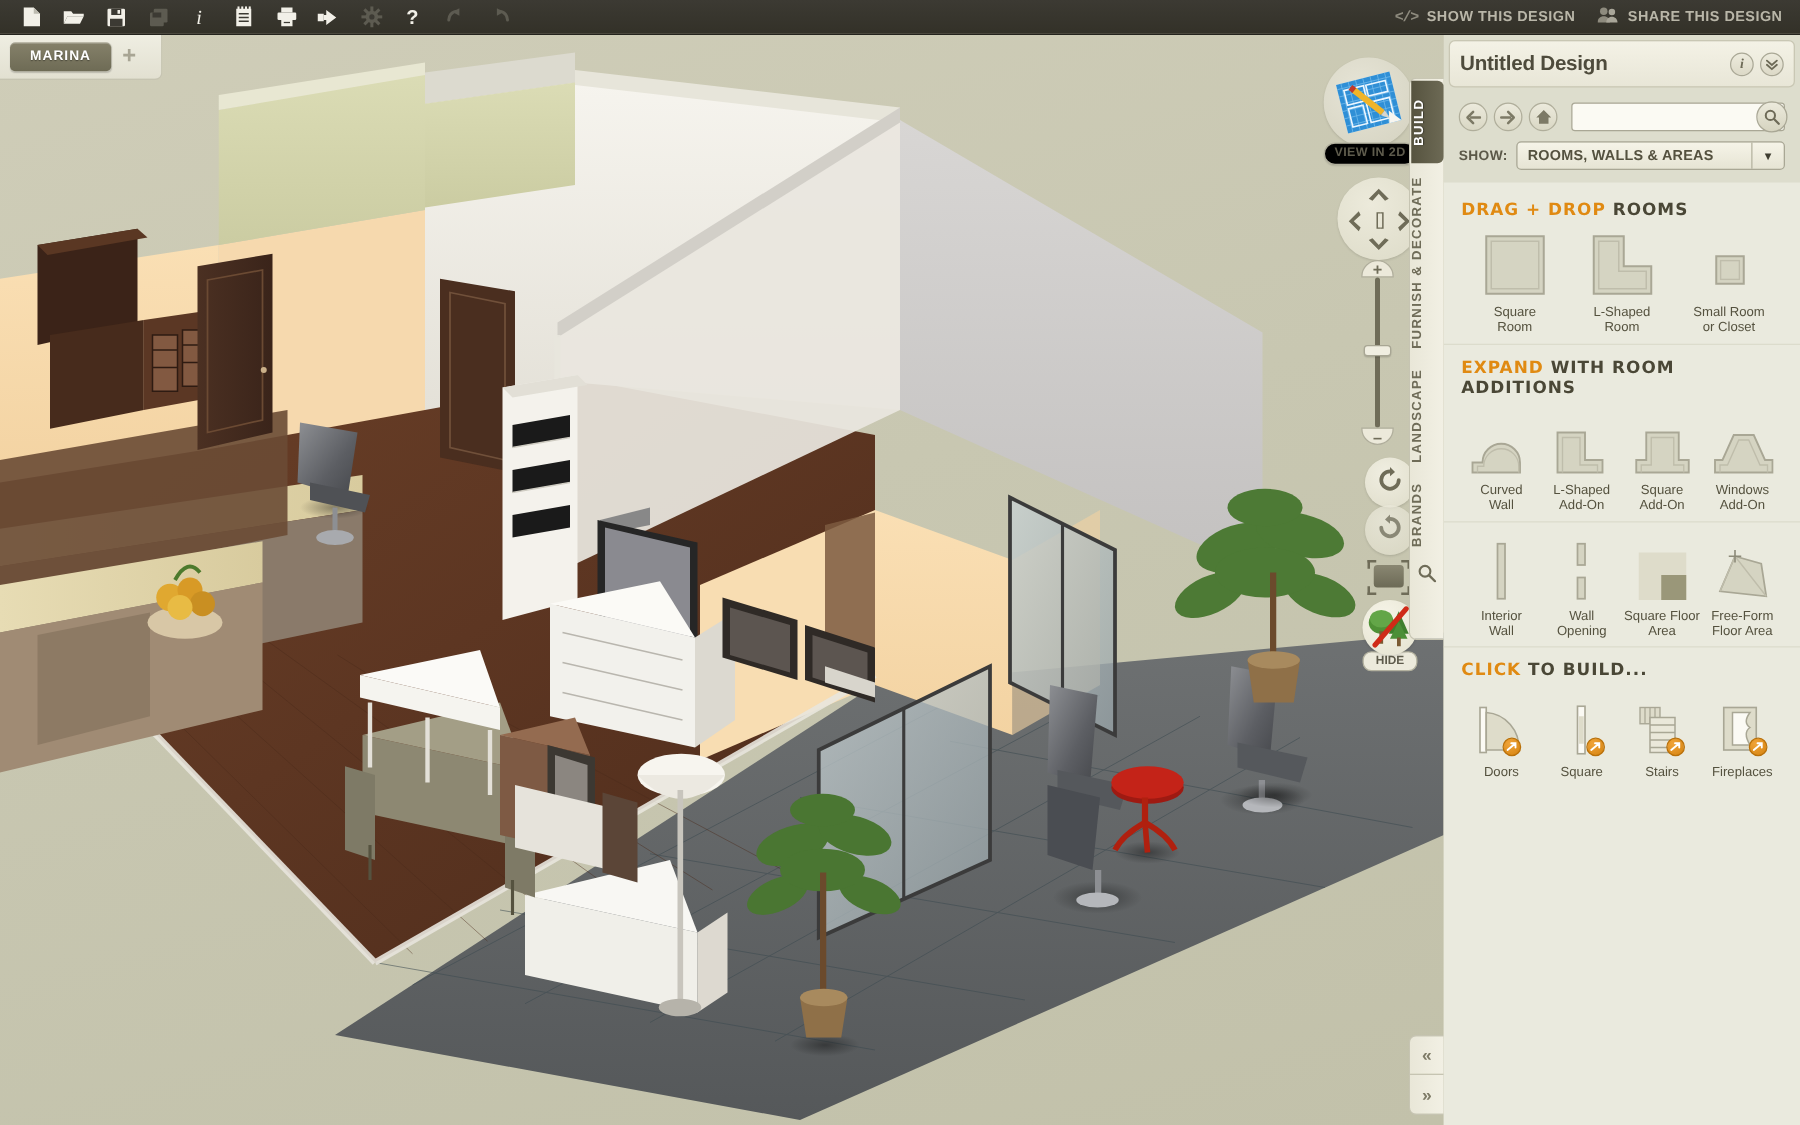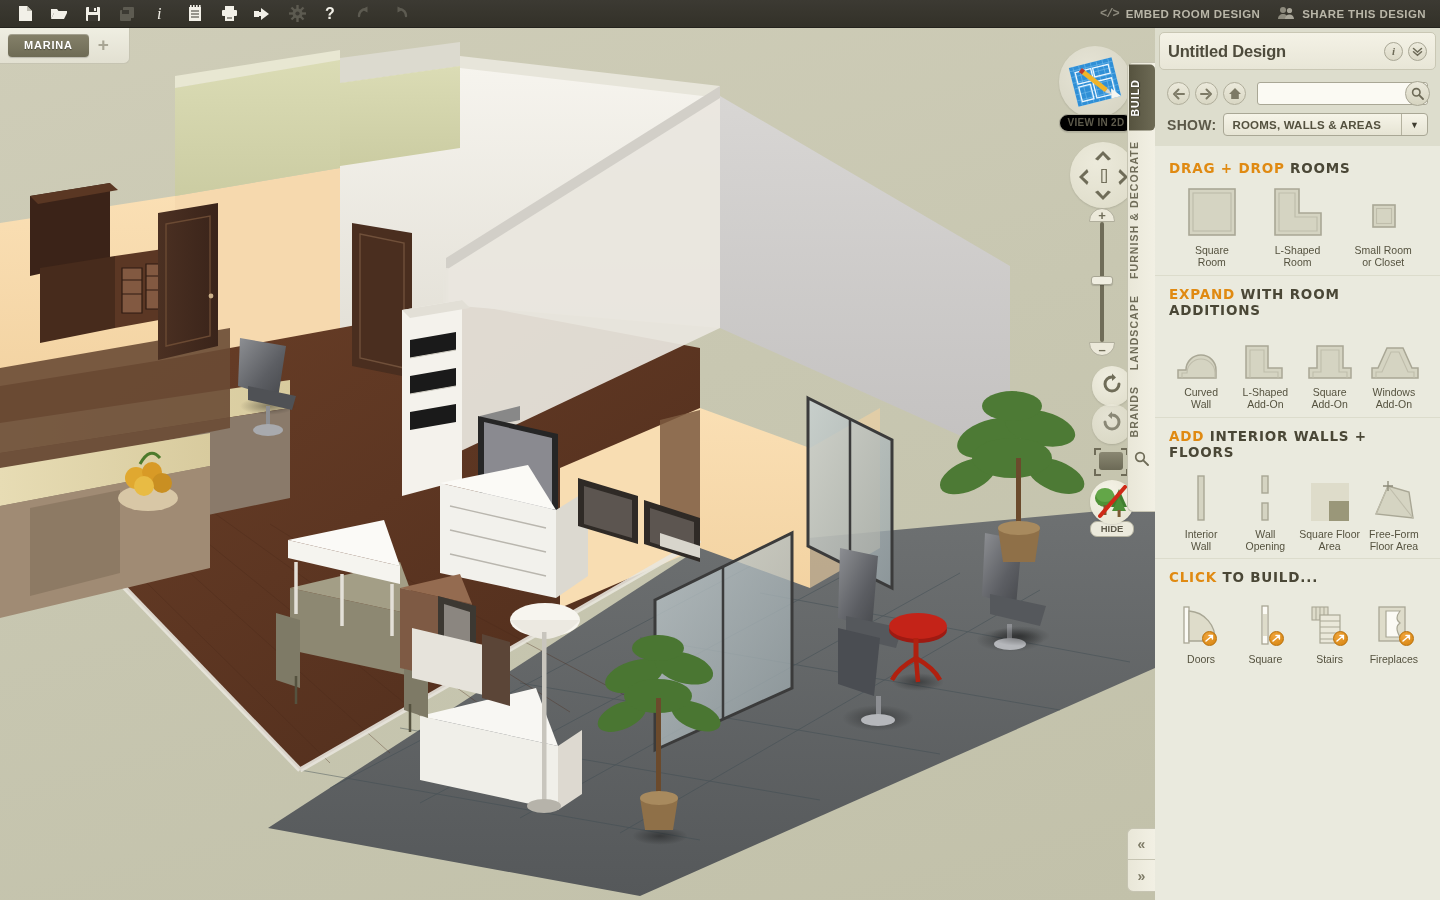--- a/index.html
+++ b/index.html
@@ -192,21 +192,21 @@
     width: 100%; height: 23px; border: 1px solid #a9a795; border-radius: 3px;
     background: #fbfaf3; padding: 0 26px 0 6px; font-size: 11px; color: #4e4b3c;
     font-family: "Liberation Sans", sans-serif;
   }
   .search-go {
     position: absolute; right: -2px; top: -1px; width: 25px; height: 25px; border-radius: 50%;
     background: linear-gradient(#eceadc,#d6d4c0); border: 1px solid #a9a795;
     display:flex; align-items:center; justify-content:center; cursor:pointer; color:#6d6a57;
   }
   .show-row { display: flex; align-items: center; gap: 7px; padding: 0 12px 10px; }
-  .show-lbl { font-size: 14px; font-weight: bold; color: #5b5848; letter-spacing: .3px; }
+  .show-lbl { font-size: 11px; font-weight: bold; color: #5b5848; letter-spacing: .3px; }
   .show-sel {
     flex: 1; height: 23px; background: linear-gradient(#f6f4e8,#e6e4d4);
     border: 1px solid #a9a795; border-radius: 4px; display: flex; align-items: center;
     font-size: 11.5px; font-weight: bold; color: #54513f; padding-left: 8px; cursor: pointer;
     letter-spacing: .2px;
   }
   .show-arrow {
     margin-left: auto; width: 26px; height: 21px; border-left: 1px solid #b4b29f;
     display:flex; align-items:center; justify-content:center; color:#3f3d30; font-size: 9px;
   }
@@ -335,21 +335,21 @@
       <div class="tb-btn dim">
         <svg width="17" height="15" viewBox="0 0 17 15">
             <path d="M8 3c5 0 7 4 7 7" stroke="#5d5b51" stroke-width="2.4" fill="none" stroke-linecap="round"></path>
             <path d="M6.5 0.5L12 3.5l-5.5 3z" fill="#5d5b51"></path>
           </svg>
       </div>
     </div>
     <div class="tb-right">
       <div class="tb-link">
         <span class="code-ic">&lt;/&gt;</span>
-        <span class="lbl">EMBED ROOM DESIGN</span>
+        <span class="lbl">SHOW THIS DESIGN</span>
       </div>
       <div class="tb-link">
         <span>
           <svg width="17" height="14" viewBox="0 0 17 14">
               <circle cx="5" cy="4" r="3" fill="#8e8b7e"></circle>
               <path d="M0 13c0-3 2.2-5 5-5s5 2 5 5z" fill="#8e8b7e"></path>
               <circle cx="11.5" cy="4.5" r="2.6" fill="#a9a699"></circle>
               <path d="M7 13c0-2.7 2-4.6 4.5-4.6S16 10.3 16 13z" fill="#a9a699"></path>
             </svg>
         </span>
@@ -904,23 +904,20 @@
             </div>
             <div class="cap">
               <span>Windows</span><br>
               <span>Add-On</span>
             </div>
           </div>
         </div>
       </div>
 
       <div class="sec">
-        <div class="sec-title">
-          <span class="hl">ADD</span><span> INTERIOR WALLS + FLOORS</span>
-        </div>
         <div class="grid">
           <div class="cell">
             <div class="art">
               <svg width="24" height="48" viewBox="0 0 24 48">
                   <rect x="9" y="2" width="6" height="44" fill="#d5d4c2" stroke="#a9a795" stroke-width="1.4"></rect>
                 </svg>
             </div>
             <div class="cap">
               <span>Interior</span><br>
               <span>Wall</span>

